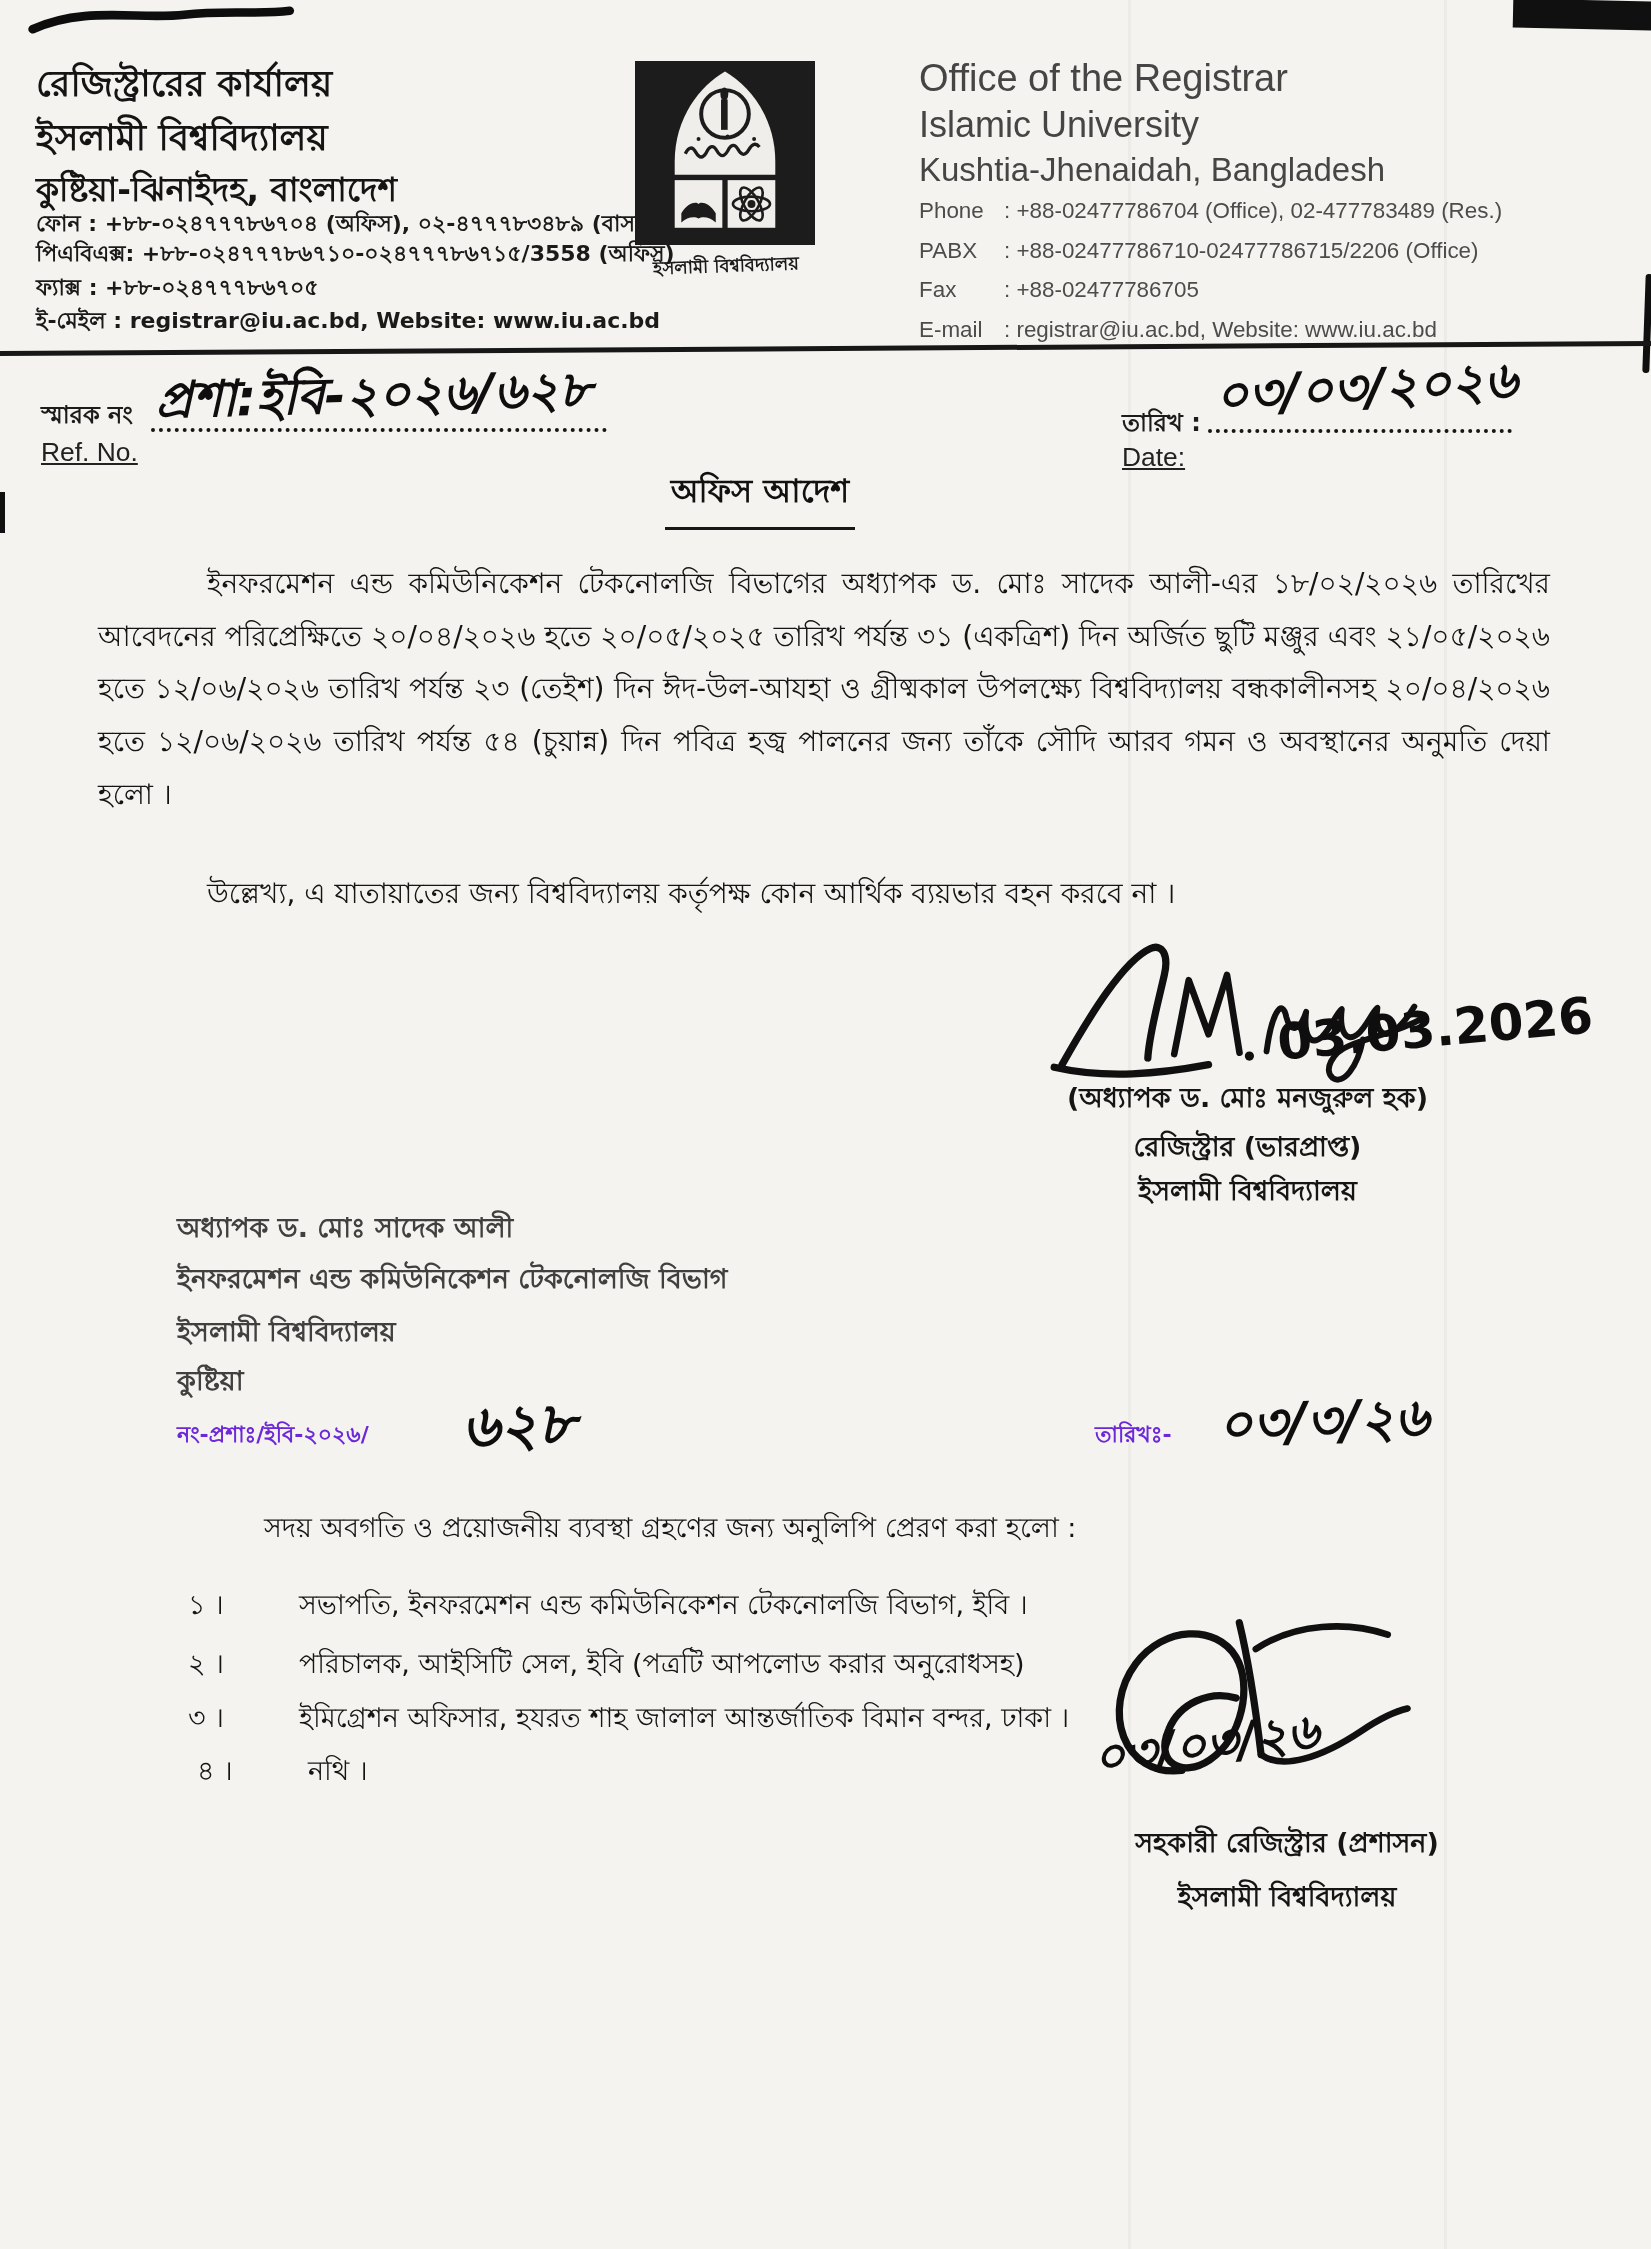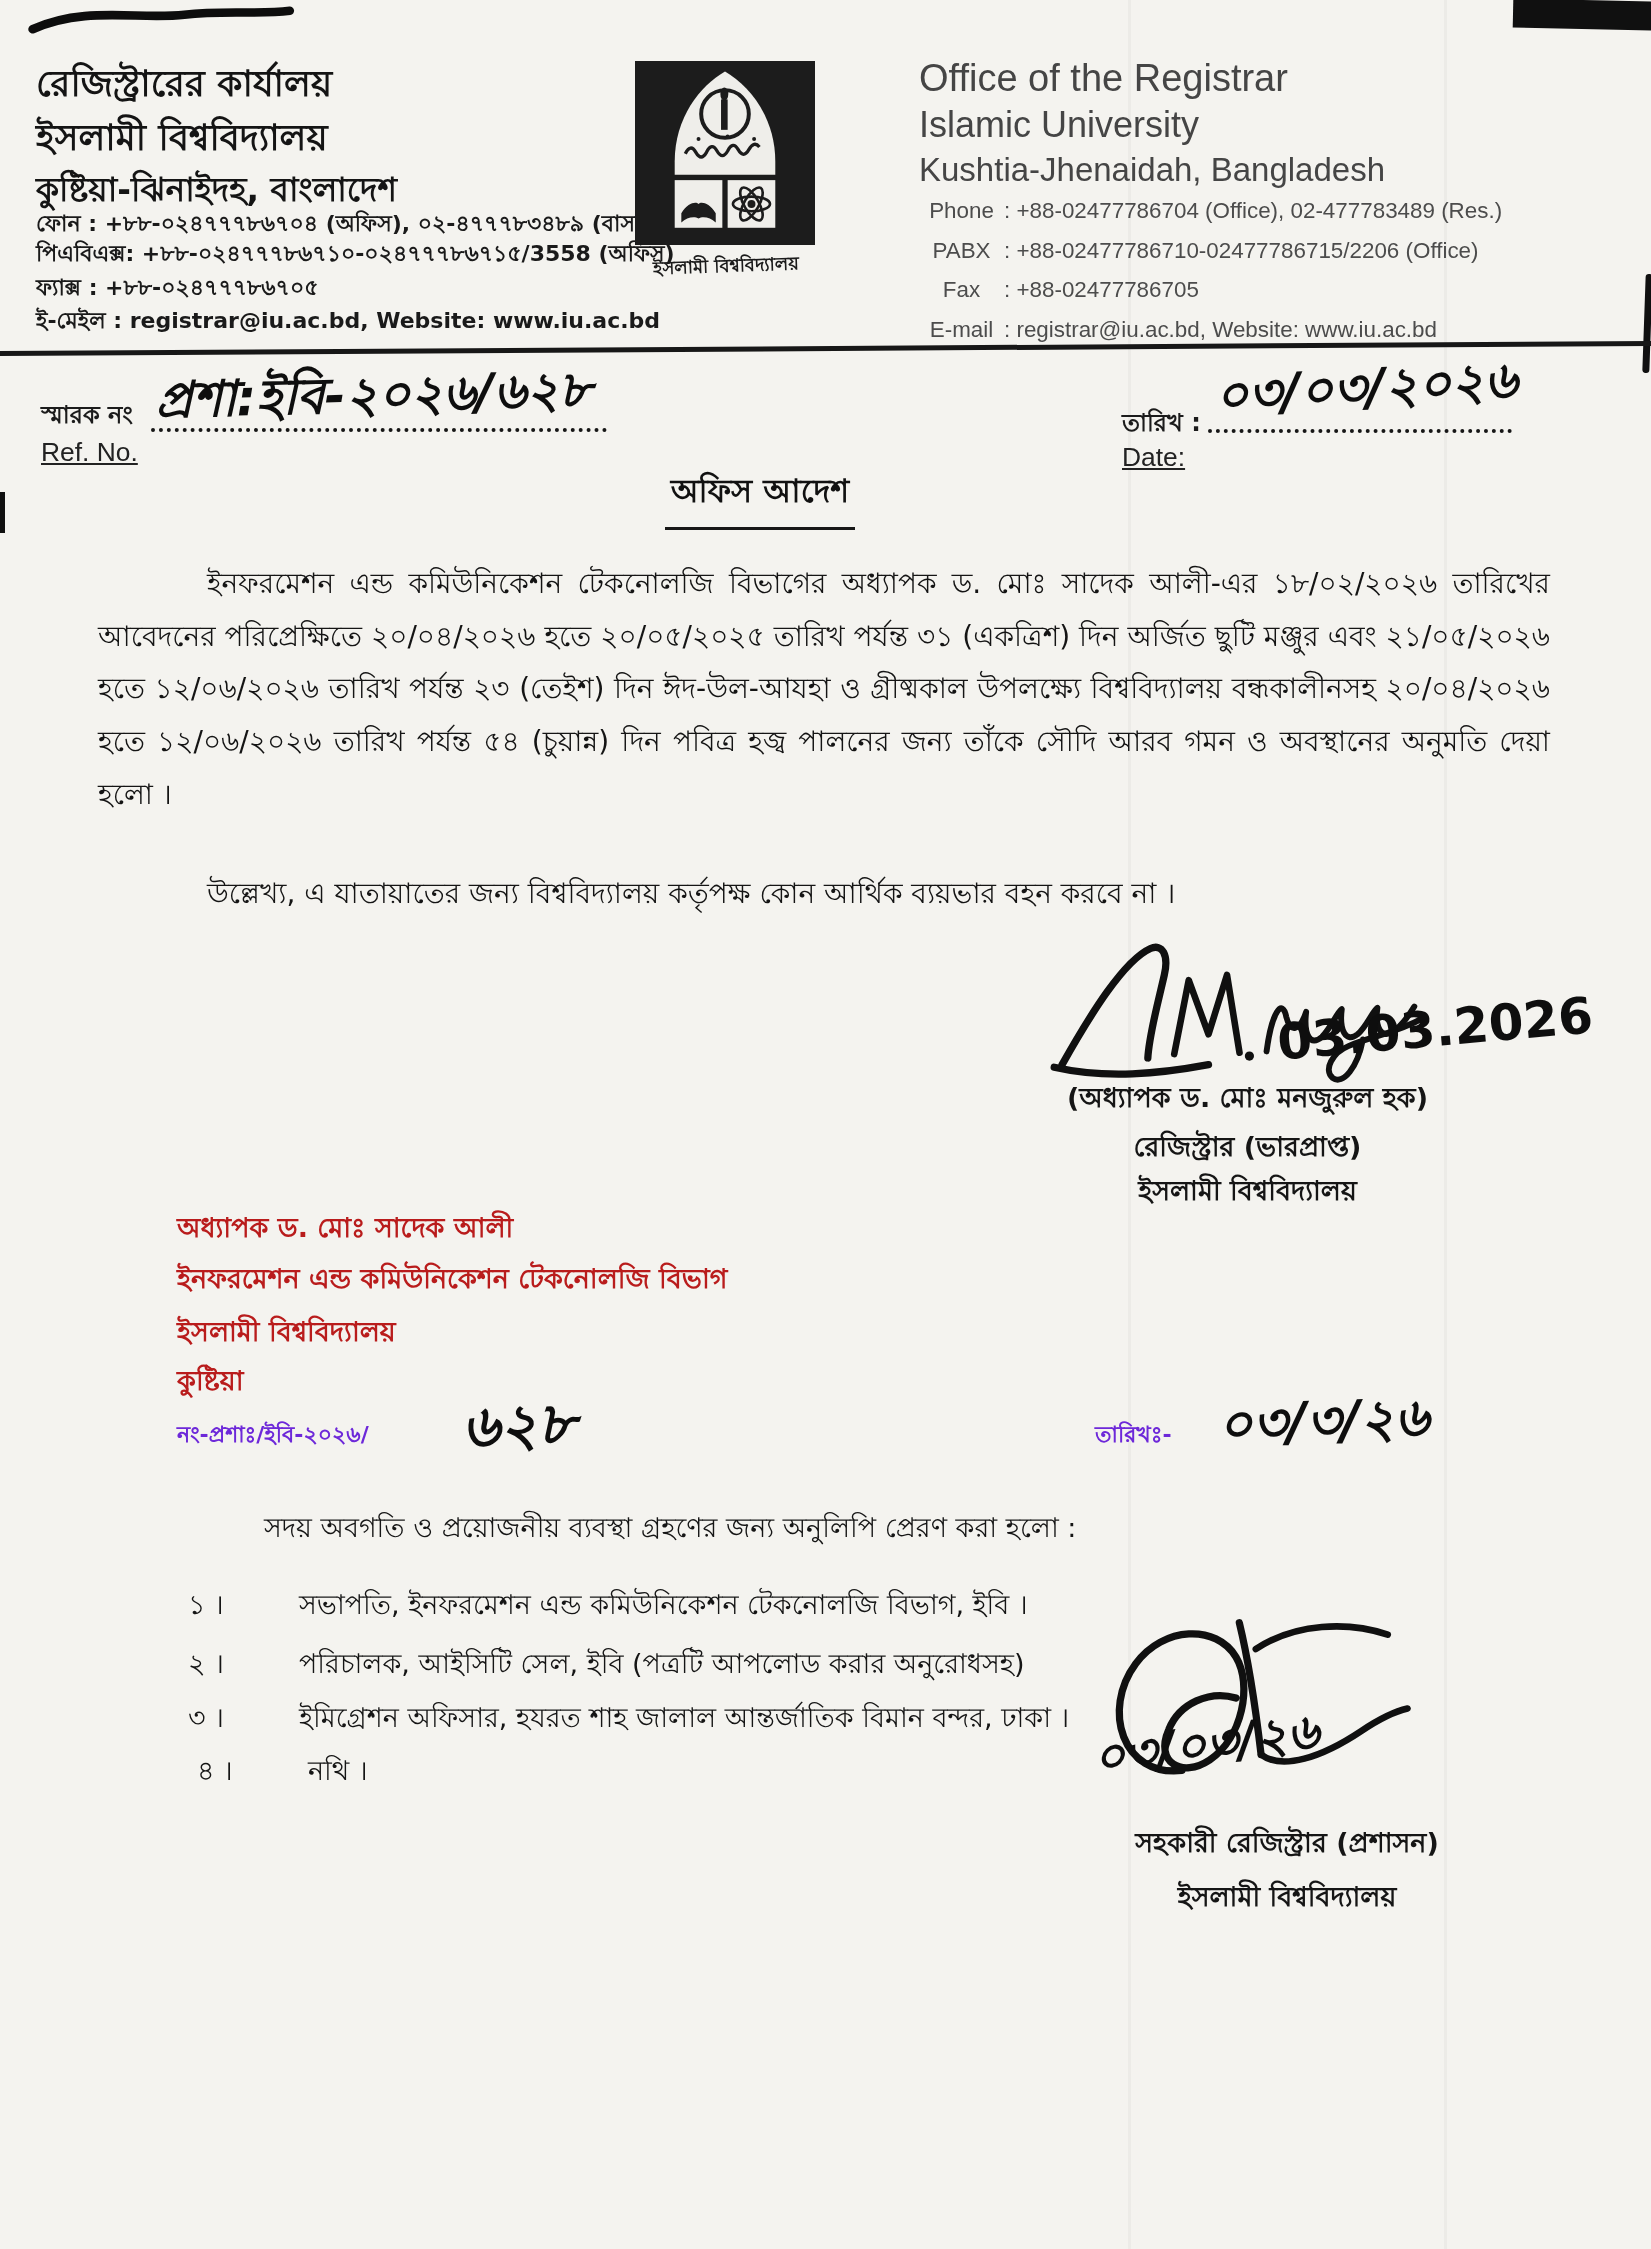--- a/index.html
+++ b/index.html
@@ -20,38 +20,38 @@
   
   .bn-big{font-weight:bold;font-size:36px;line-height:1;white-space:nowrap;color:#141414;}
   .bn-mid{font-weight:bold;font-size:33px;line-height:1;white-space:nowrap;color:#141414;}
   .bn-contact{font-weight:bold;font-size:22px;line-height:1;white-space:nowrap;color:#1a1a1a;}
   
   .en-lh{font-family:"Liberation Sans",sans-serif;color:#454545;}
   .en-l1{font-size:38px;white-space:nowrap;}
   .en-l2{font-size:36px;white-space:nowrap;}
   .en-l3{font-size:33px;white-space:nowrap;}
   .en-contact{font-size:22.4px;white-space:nowrap;color:#4c4c4c;}
-  .en-contact .lbl{display:inline-block;width:85px;text-align:center;}
+  .en-contact .lbl{display:inline-block;width:85px;}
   
   .rule{background:#171717;height:4.6px;width:1690px;left:-13.2px;top:346px;transform:rotate(-0.35deg);}
   
   .small-label-bn{font-size:24px;font-weight:bold;white-space:nowrap;}
   .small-label-en{font-family:"Liberation Sans",sans-serif;font-size:26.4px;color:#222;white-space:nowrap;text-decoration:underline;}
   .dotted{border-bottom:4.6px dotted #161616;height:0;}
   .hw{font-style:italic;font-weight:bold;color:#0e0e0e;white-space:nowrap;}
   
   .title-wrap{left:0;top:466px;width:1520px;text-align:center;}
   .title-wrap span{display:inline-block;font-size:32px;font-weight:bold;border-bottom:3.3px solid #171717;padding:0 5.3px 6.6px 5.3px;color:#111;}
   
   .para{font-size:28px;line-height:1.88;text-align:justify;color:#141414;}
   .indent{text-indent:109px;}
   
   .sigline{font-size:27px;font-weight:bold;text-align:center;white-space:nowrap;color:#151515;}
   .sigline.norm{font-weight:bold;}
-  .recip{font-size:27px;font-weight:bold;white-space:nowrap;color:#b91c1c;}
+  .recip{font-size:27px;font-weight:bold;white-space:nowrap;color:#404040;}
   .copy-no{display:inline-block;width:111px;font-size:27px;color:#151515;}
   .copy-text{font-size:27px;color:#151515;white-space:nowrap;}
   .intro{font-size:27px;color:#151515;white-space:nowrap;}
   .ref2{font-size:22px;font-weight:bold;white-space:nowrap;color:#6d28d9;}
   svg.sig{overflow:visible;}
   svg.sig path{fill:none;stroke:#101010;stroke-linecap:round;stroke-linejoin:round;}
 </style>
 </head>
 <body>
 

